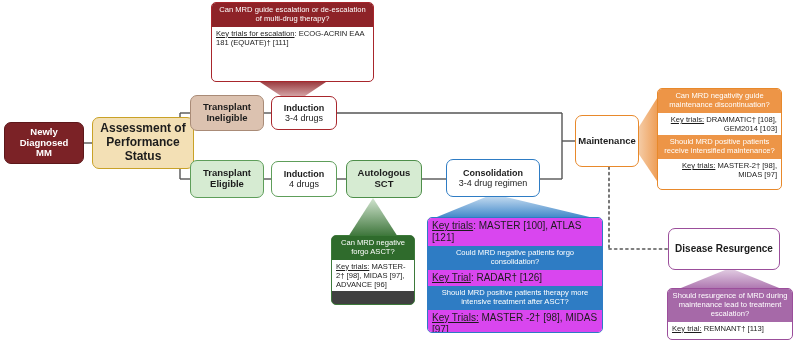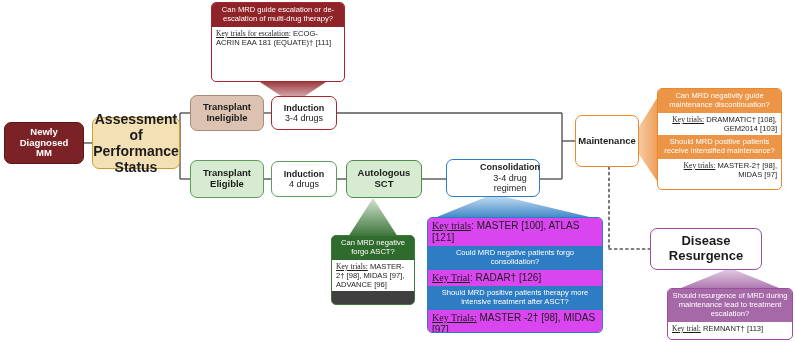--- a/index.html
+++ b/index.html
@@ -22,23 +22,23 @@
   .node .ttl{font-weight:bold;line-height:1.15;}
   .node .sub{font-weight:normal;line-height:1.15;}
 
   
   #n-ndmm{
     left:4px;top:122px;width:80px;height:42px;
     background:#7B2226;border:1.5px solid #5d171a;
     color:#ffffff;font-size:9.5px;
   }
   #n-aps{
-    left:92px;top:117px;width:88px;height:52px;
+    left:92px;top:117px;width:102px;height:52px;
     background:#F3E0B5;border:1.5px solid #C9A227;
-    color:#1c1c1c;font-size:14px;
+    color:#1c1c1c;font-size:12px;
   }
   #n-tineligible{
     left:190px;top:95px;width:74px;height:36px;
     background:#DCC2B0;border:1.5px solid #A98B77;
     color:#1c1c1c;font-size:9.5px;
   }
   #n-teligible{
     left:190px;top:160px;width:74px;height:38px;
     background:#D6EBD2;border:1.5px solid #5E9E5A;
     color:#1c1c1c;font-size:9.5px;
@@ -54,45 +54,45 @@
     color:#1c1c1c;font-size:9px;
   }
   #n-asct{
     left:346px;top:160px;width:76px;height:38px;
     background:#D6EBD2;border:1.5px solid #4E8F4A;
     color:#1c1c1c;font-size:9.5px;
   }
   #n-consolidation{
     left:446px;top:159px;width:94px;height:38px;
     background:#ffffff;border:1.5px solid #2E7CC4;
-    color:#1c1c1c;font-size:9px;padding-left:34px;
+    color:#1c1c1c;font-size:9px;
   }
   #n-maintenance{
     left:575px;top:115px;width:64px;height:52px;
     background:#ffffff;border:1.8px solid #E8892B;
     color:#1c1c1c;font-size:9.5px;
   }
   #n-resurgence{
-    left:650px;top:228px;width:112px;height:42px;
+    left:668px;top:228px;width:112px;height:42px;
     background:#ffffff;border:1.5px solid #9B4E9B;
-    color:#1c1c1c;font-size:13px;
+    color:#1c1c1c;font-size:10px;
   }
 
   
   .callout{
     position:absolute;box-sizing:border-box;
     border-radius:5px;overflow:hidden;z-index:4;
   }
   .q{ text-align:center;line-height:1.18;padding:3px 4px; }
   .a{ text-align:left;line-height:1.2;padding:2px 4px; }
-  .a u{text-decoration:underline;font-family:Liberation Serif, serif;}
+  .a u{text-decoration:underline;}
 
   
   #c-escalation{
-    left:211px;top:2px;width:134px;height:80px;
+    left:211px;top:2px;width:163px;height:80px;
     background:#ffffff;border:1.2px solid #A8262C;
   }
   #c-escalation .q{background:#8E2328;color:#ffffff;font-size:7.6px;}
   #c-escalation .a{background:#ffffff;color:#1c1c1c;font-size:7.6px;}
 
   
   #c-asctq{
     left:331px;top:235px;width:84px;height:70px;
     background:#404040;border:1.2px solid #3D7A3A;
   }

